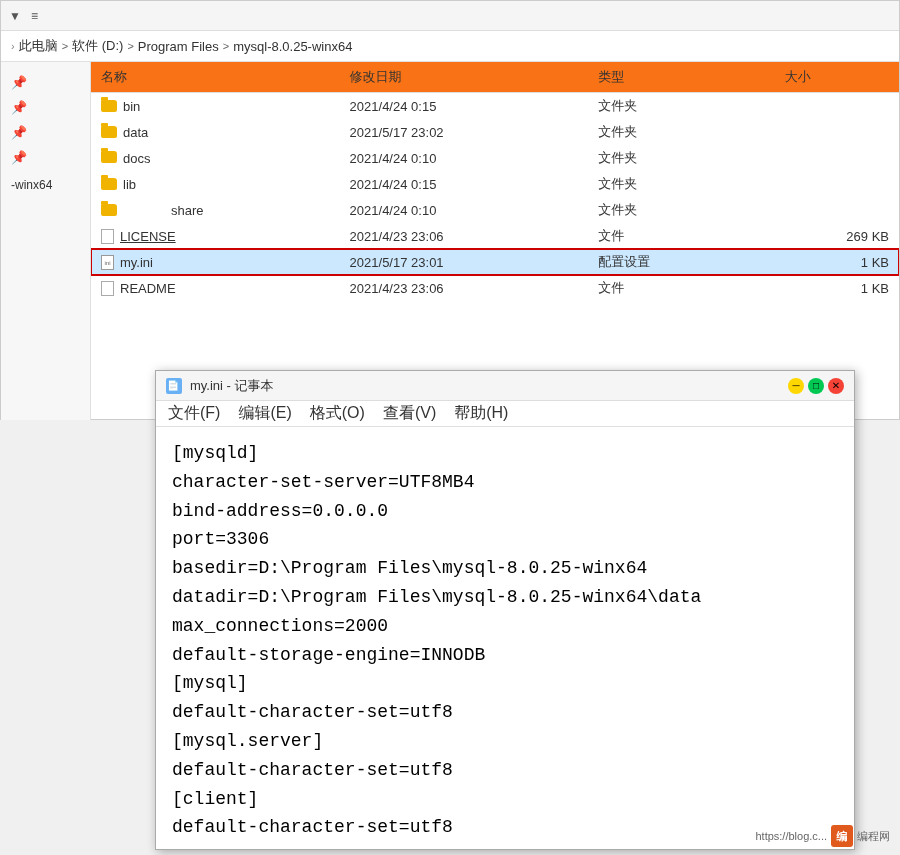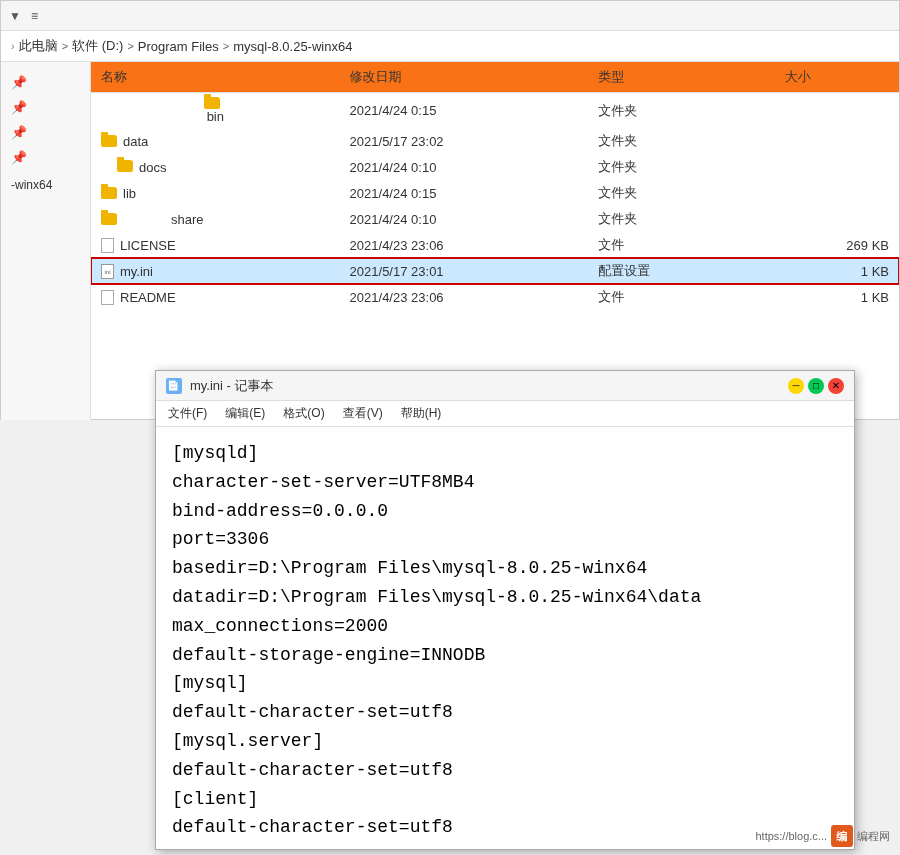--- a/index.html
+++ b/index.html
@@ -156,21 +156,21 @@
       align-items: center;
       justify-content: center;
     }
 
     .notepad-menubar {
       height: 26px;
       display: flex;
       align-items: center;
       padding: 0 4px;
       border-bottom: 1px solid #e0e0e0;
-      font-size: 12px;
+      font-size: 16px;
       gap: 2px;
     }
 
     .menu-item {
       padding: 2px 8px;
       cursor: pointer;
       color: #333;
     }
 
     .notepad-content {
@@ -285,21 +285,21 @@
           <tr>
             <th class="col-name">名称</th>
             <th class="col-date">修改日期</th>
             <th class="col-type">类型</th>
             <th class="col-size">大小</th>
           </tr>
         </thead>
         <tbody id="file-list">
         <tr>
     <td class="col-name">
-      <span style="display:flex;align-items:center;flex-direction:column;">
+      <span style="display:flex;align-items:center;">
         <span style="display:inline-block;width:16px;height:12px;background:#f0b400;border-radius:1px 3px 2px 2px;vertical-align:middle;margin-right:6px;position:relative;">
                     <span style="position:absolute;top:-3px;left:0;width:7px;height:3px;background:#f0b400;border-radius:1px 1px 0 0;display:block;"></span>
                   </span>
         <span>bin</span>
       </span>
     </td>
     <td class="col-date">2021/4/24 0:15</td>
     <td class="col-type">文件夹</td>
     <td class="col-size" style="text-align:right;"></td>
   </tr>
@@ -311,21 +311,21 @@
                   </span>
         <span>data</span>
       </span>
     </td>
     <td class="col-date">2021/5/17 23:02</td>
     <td class="col-type">文件夹</td>
     <td class="col-size" style="text-align:right;"></td>
   </tr>
             <tr>
     <td class="col-name">
-      <span style="display:flex;margin-left:16px;">
+      <span style="display:flex;">
         <span style="display:inline-block;width:16px;height:12px;background:#f0b400;border-radius:1px 3px 2px 2px;vertical-align:middle;margin-right:6px;position:relative;">
                     <span style="position:absolute;top:-3px;left:0;width:7px;height:3px;background:#f0b400;border-radius:1px 1px 0 0;display:block;"></span>
                   </span>
         <span>docs</span>
       </span>
     </td>
     <td class="col-date">2021/4/24 0:10</td>
     <td class="col-type">文件夹</td>
     <td class="col-size" style="text-align:right;"></td>
   </tr>
@@ -350,21 +350,21 @@
                   </span>
         <span>share</span>
       </span>
     </td>
     <td class="col-date">2021/4/24 0:10</td>
     <td class="col-type">文件夹</td>
     <td class="col-size" style="text-align:right;"></td>
   </tr>
             <tr>
     <td class="col-name">
-      <span style="display:flex;align-items:flex-start;">
+      <span style="display:flex;align-items:flex-start;text-decoration:underline;">
         <span style="display:inline-block;width:13px;height:15px;background:#fff;border:1px solid #aaa;vertical-align:middle;margin-right:6px;"></span>
         <span>LICENSE</span>
       </span>
     </td>
     <td class="col-date">2021/4/23 23:06</td>
     <td class="col-type">文件</td>
     <td class="col-size" style="text-align:right;">269 KB</td>
   </tr>
             <tr style="background: rgb(204, 232, 255); outline: rgb(204, 0, 0) solid 2px; outline-offset: -1px;">
     <td class="col-name">

